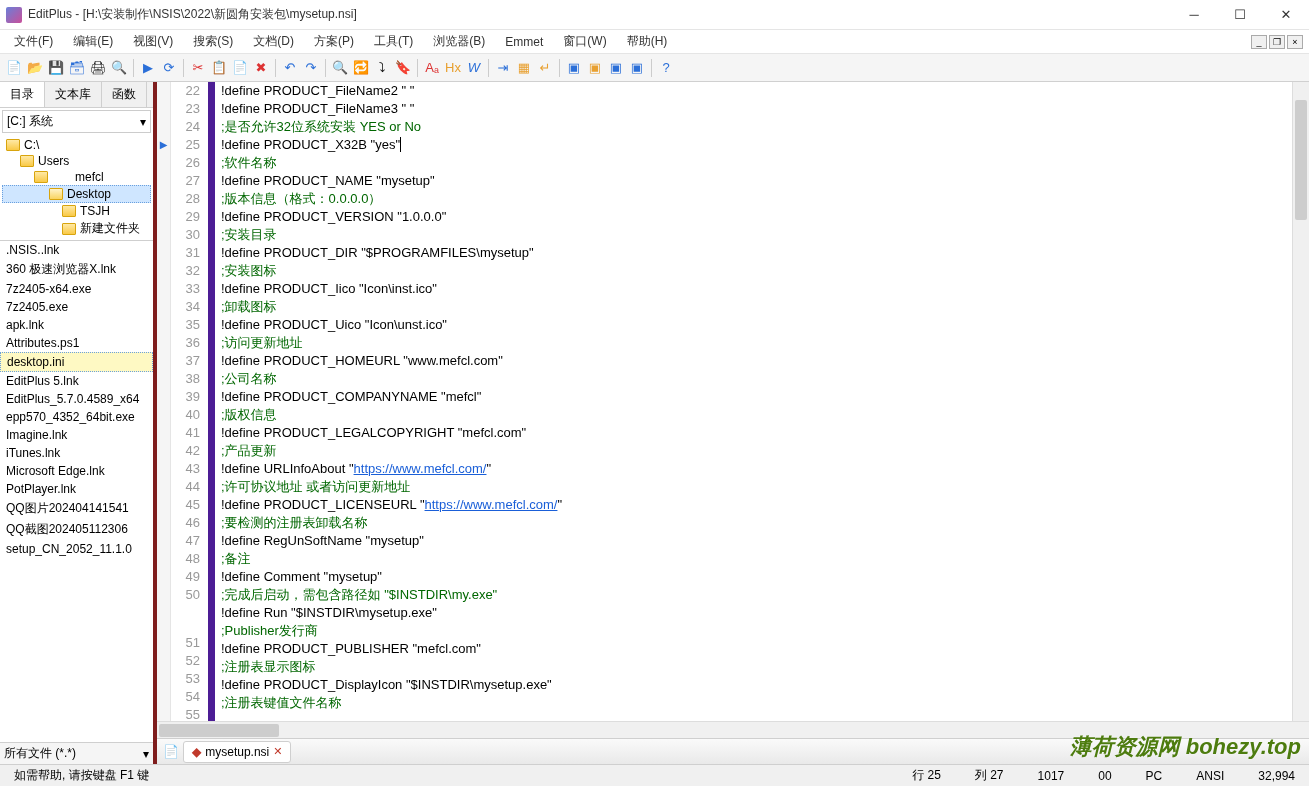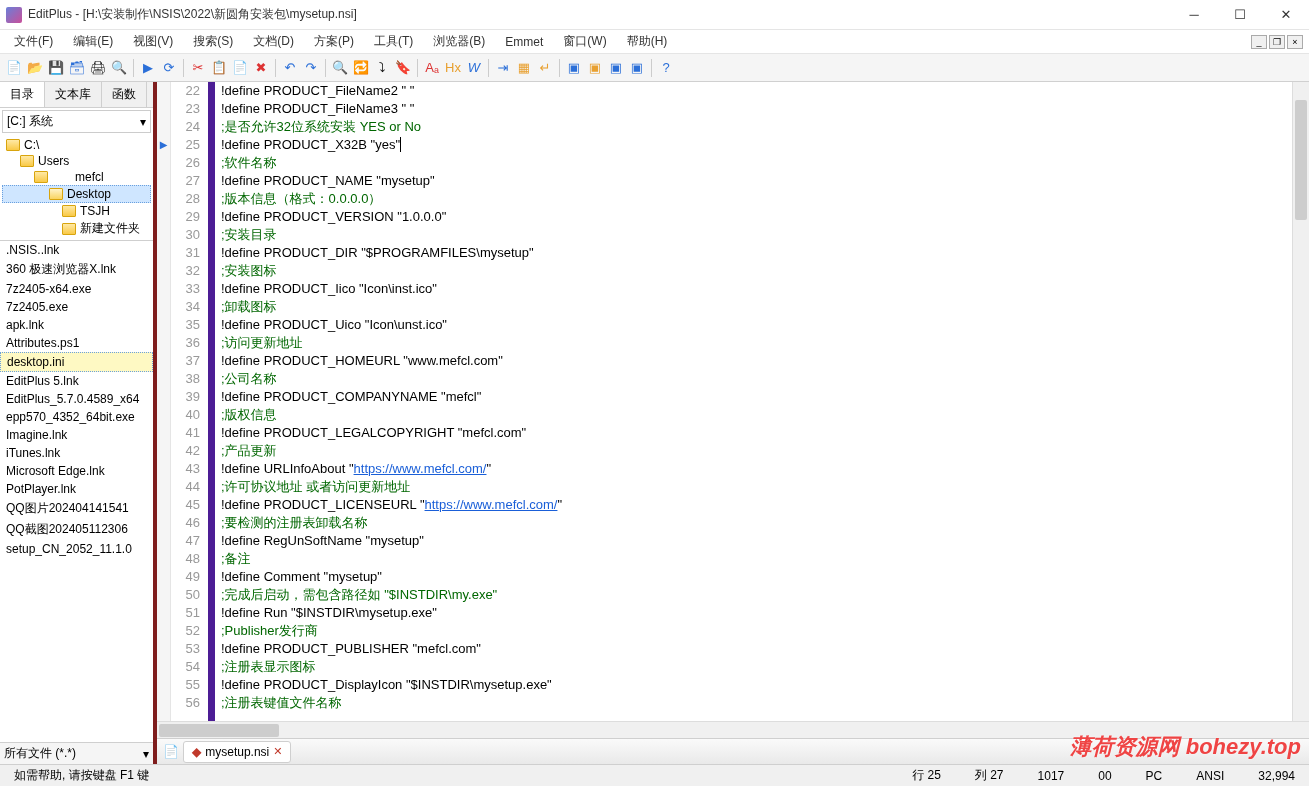--- a/index.html
+++ b/index.html
@@ -56,21 +56,21 @@
 
 .doctabs { height: 26px; display: flex; align-items: center; background: linear-gradient(#fafafa,#e9e9e9); border-top: 1px solid #cfcfcf; padding-left: 4px; gap: 2px; }
 .doctab { display: flex; align-items: center; gap: 4px; padding: 3px 8px; border: 1px solid #cfcfcf; background: #fff; border-radius: 3px; font-size: 12px; }
 .doctab .dot { color:#c0392b; font-weight:bold; }
 .doctab .x { color:#c0392b; font-size:11px; }
 
 .statusbar { height: 22px; display: flex; align-items: center; background: #f0f0f0; border-top: 1px solid #cfcfcf; font-size: 12px; padding: 0 6px; gap: 18px; }
 .statusbar .seg { padding: 0 8px; }
 .statusbar .spacer { flex: 1; }
 
-.watermark { position: absolute; right: 8px; bottom: 24px; font-size: 22px; font-weight: bold; color: #ef4444; text-shadow: 0 0 2px rgba(255,255,255,.8); pointer-events: none; font-style: italic; }
+.watermark { position: absolute; right: 8px; bottom: 24px; font-size: 22px; font-weight: bold; color: #4d7c0f; text-shadow: 0 0 2px rgba(255,255,255,.8); pointer-events: none; font-style: italic; }
 </style>
 </head>
 <body>
 
 <div class="titlebar">
   <span class="icon"></span>
   <span class="title">EditPlus - [H:\安装制作\NSIS\2022\新圆角安装包\mysetup.nsi]</span>
   <div class="winbtns">
     <div class="winbtn">─</div>
     <div class="winbtn">☐</div>
@@ -261,21 +261,21 @@
           <div style="height: 18px;">41</div>
           <div style="height: 18px;">42</div>
           <div style="height: 18px;">43</div>
           <div style="height: 18px;">44</div>
           <div style="height: 18px;">45</div>
           <div style="height: 18px;">46</div>
           <div style="height: 18px;">47</div>
           <div style="height: 18px;">48</div>
           <div style="height: 18px;">49</div>
           <div style="height: 18px;">50</div>
-          <div style="height: 18px;">51</div>
+          <div style="height: 18px; margin-top: 30px;">51</div>
           <div style="height: 18px;">52</div>
           <div style="height: 18px;">53</div>
           <div style="height: 18px;">54</div>
           <div style="height: 18px;">55</div>
           <div style="height: 18px;">56</div>
         </div>
       <div class="code" id="code"><div class="ln"><span>!define PRODUCT_FileName2 " "</span></div><div class="ln"><span>!define PRODUCT_FileName3 " "</span></div><div class="ln"><span class="comment">;是否允许32位系统安装 YES or No</span></div><div class="ln"><span>!define PRODUCT_X32B "yes"</span><span class="cursor"></span></div><div class="ln"><span class="comment">;软件名称</span></div><div class="ln"><span>!define PRODUCT_NAME "mysetup"</span></div><div class="ln"><span class="comment">;版本信息（格式：0.0.0.0）</span></div><div class="ln"><span>!define PRODUCT_VERSION "1.0.0.0"</span></div><div class="ln"><span class="comment">;安装目录</span></div><div class="ln"><span>!define PRODUCT_DIR "$PROGRAMFILES\mysetup"</span></div><div class="ln"><span class="comment">;安装图标</span></div><div class="ln"><span>!define PRODUCT_Iico "Icon\inst.ico"</span></div><div class="ln"><span class="comment">;卸载图标</span></div><div class="ln"><span>!define PRODUCT_Uico "Icon\unst.ico"</span></div><div class="ln"><span class="comment">;访问更新地址</span></div><div class="ln"><span>!define PRODUCT_HOMEURL "www.mefcl.com"</span></div><div class="ln"><span class="comment">;公司名称</span></div><div class="ln"><span>!define PRODUCT_COMPANYNAME "mefcl"</span></div><div class="ln"><span class="comment">;版权信息</span></div><div class="ln"><span>!define PRODUCT_LEGALCOPYRIGHT "mefcl.com"</span></div><div class="ln"><span class="comment">;产品更新</span></div><div class="ln"><span>!define URLInfoAbout "</span><span class="link">https://www.mefcl.com/</span><span>"</span></div><div class="ln"><span class="comment">;许可协议地址 或者访问更新地址</span></div><div class="ln"><span>!define PRODUCT_LICENSEURL "</span><span class="link">https://www.mefcl.com/</span><span>"</span></div><div class="ln"><span class="comment">;要检测的注册表卸载名称</span></div><div class="ln"><span>!define RegUnSoftName "mysetup"</span></div><div class="ln"><span class="comment">;备注</span></div><div class="ln"><span>!define Comment "mysetup"</span></div><div class="ln"><span class="comment">;完成后启动，需包含路径如 "$INSTDIR\my.exe"</span></div><div class="ln"><span>!define Run "$INSTDIR\mysetup.exe"</span></div><div class="ln"><span class="comment">;Publisher发行商</span></div><div class="ln"><span>!define PRODUCT_PUBLISHER "mefcl.com"</span></div><div class="ln"><span class="comment">;注册表显示图标</span></div><div class="ln"><span>!define PRODUCT_DisplayIcon "$INSTDIR\mysetup.exe"</span></div><div class="ln"><span class="comment">;注册表键值文件名称</span></div></div>
       <div class="scroll-v">
           <div class="scroll-thumb"></div>
         </div>

